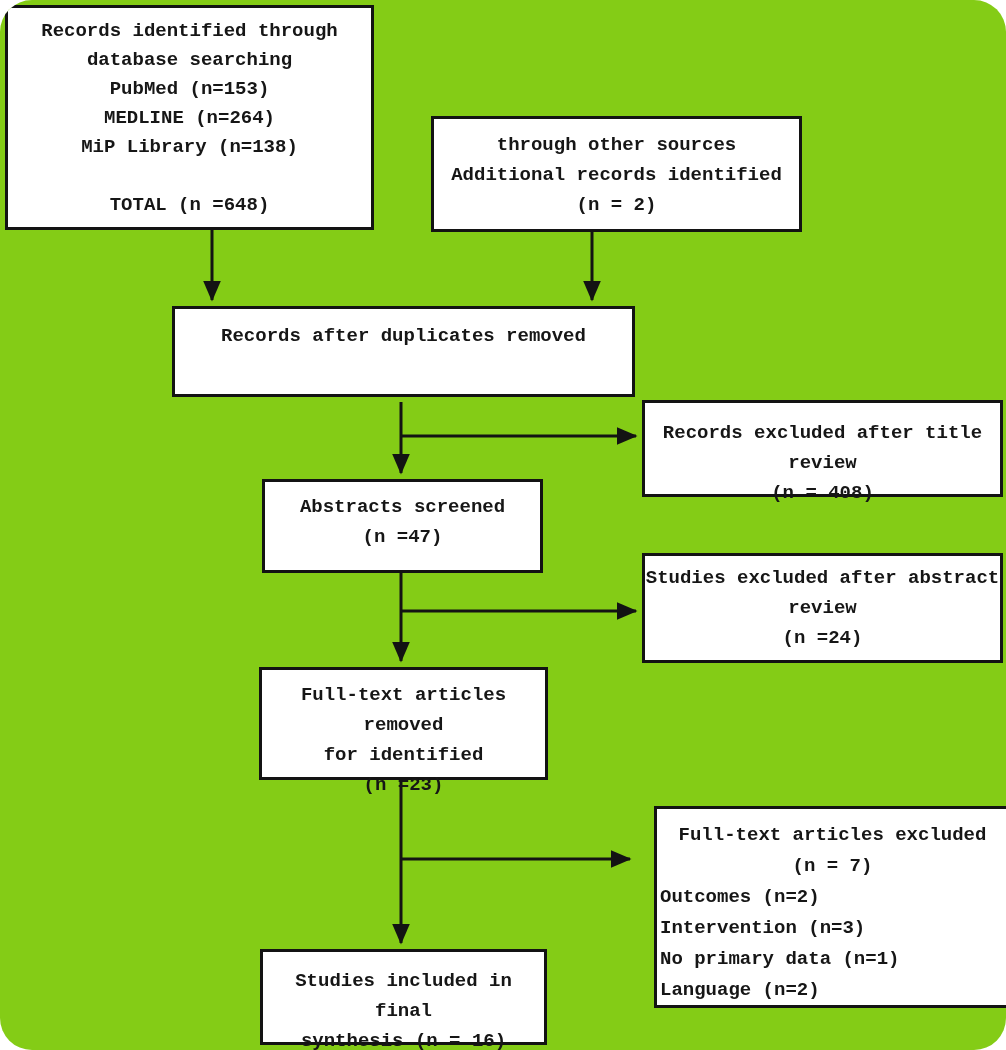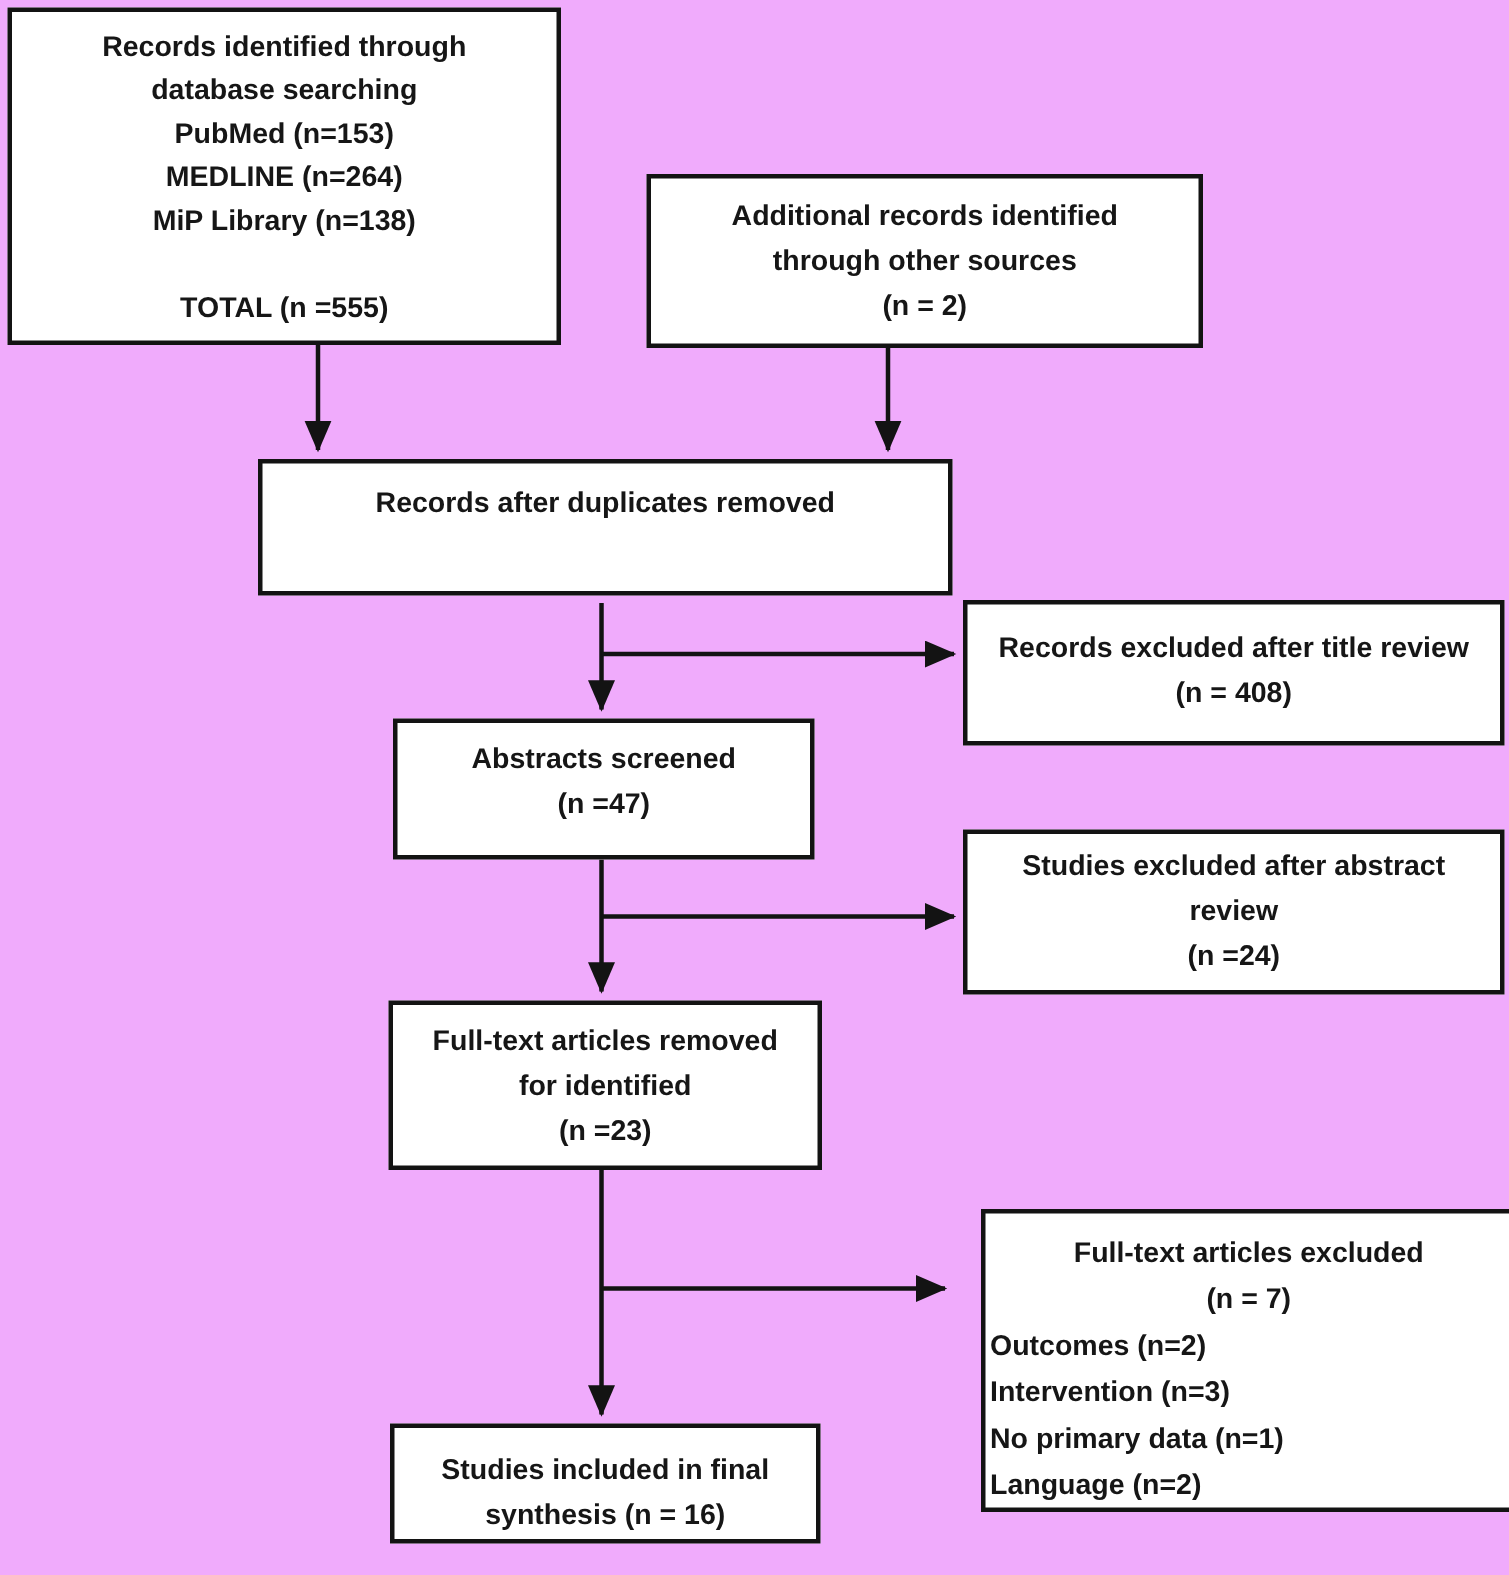--- a/index.html
+++ b/index.html
@@ -4,23 +4,24 @@
 <style>
   html, body {
     margin: 0;
     padding: 0;
     background: #ffffff;
   }
   #stage {
     position: relative;
     width: 1006px;
     height: 1050px;
-    background: #f0abfc;
-    font-family: Liberation Sans, sans-serif;
+    background: #84cc16;
+    font-family: Liberation Mono, monospace;
     overflow: hidden;
+    border-radius: 32px;
   }
   .overlay {
     position: absolute;
     left: 0;
     top: 0;
     pointer-events: none;
   }
   .box {
     position: absolute;
     box-sizing: border-box;
@@ -34,21 +35,21 @@
   }
   .ln { min-height: 29px; }
   .box-identified          { left: 5px;   top: 5px;   width: 369px; height: 225px; padding-top: 9px;  line-height: 29px; }
   .box-additional          { left: 431px; top: 116px; width: 371px; height: 116px; padding-top: 11px; }
   .box-duplicates          { left: 172px; top: 306px; width: 463px; height: 91px;  padding-top: 12px; }
   .box-title-excluded      { left: 642px; top: 400px; width: 361px; height: 97px;  padding-top: 15px; }
   .box-abstracts           { left: 262px; top: 479px; width: 281px; height: 94px;  padding-top: 10px; }
   .box-abstract-excluded   { left: 642px; top: 553px; width: 361px; height: 110px; padding-top: 7px;  }
   .box-fulltext            { left: 259px; top: 667px; width: 289px; height: 113px; padding-top: 10px; }
   .box-fulltext-excluded   { left: 643px; top: 806px; width: 357px; height: 202px; padding-top: 11px; line-height: 31px; margin-left: 11px; }
-  .box-included            { left: 260px; top: 949px; width: 287px; height: 80px;  padding-top: 14px; }
+  .box-included            { left: 260px; top: 949px; width: 287px; height: 96px;  padding-top: 14px; }
   .box-fulltext-excluded .reason {
     text-align: left;
     padding-left: 3px;
   }
   .arrow-stroke {
     stroke: #131313;
     stroke-width: 3;
     fill: none;
   }
 </style>
@@ -73,26 +74,26 @@
     <path class="arrow-stroke" marker-end="url(#ah)" d="M401,859 L630,859"></path>
   </svg>
 
   <div class="box box-identified">
     <div class="ln">Records identified through</div>
     <div class="ln">database searching</div>
     <div class="ln">PubMed (n=153)</div>
     <div class="ln">MEDLINE (n=264)</div>
     <div class="ln">MiP Library (n=138)</div>
     <div class="ln"></div>
-    <div class="ln">TOTAL (n =555)</div>
+    <div class="ln">TOTAL (n =648)</div>
   </div>
 
   <div class="box box-additional">
+    <div class="ln">through other sources</div>
     <div class="ln">Additional records identified</div>
-    <div class="ln">through other sources</div>
     <div class="ln">(n = 2)</div>
   </div>
 
   <div class="box box-duplicates">
     <div class="ln">Records after duplicates removed</div>
   </div>
 
   <div class="box box-title-excluded">
     <div class="ln">Records excluded after title review</div>
     <div class="ln">(n = 408)</div>

